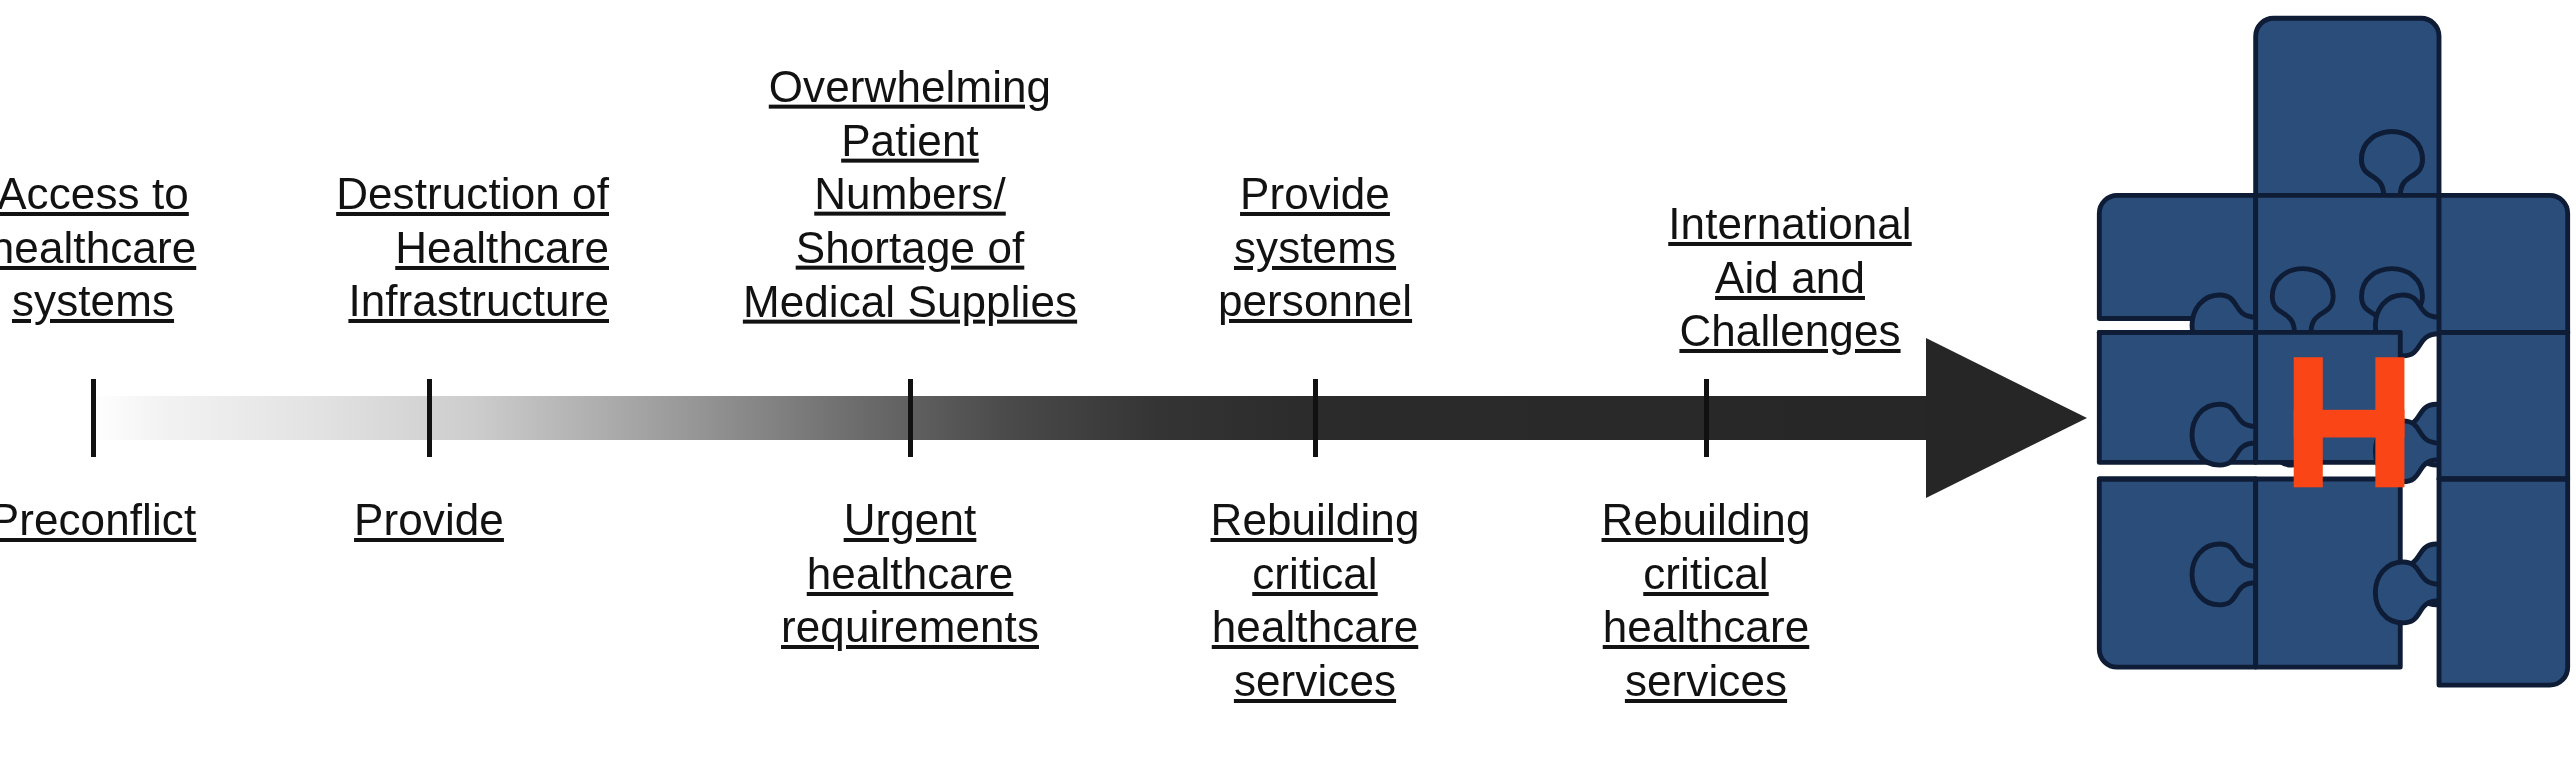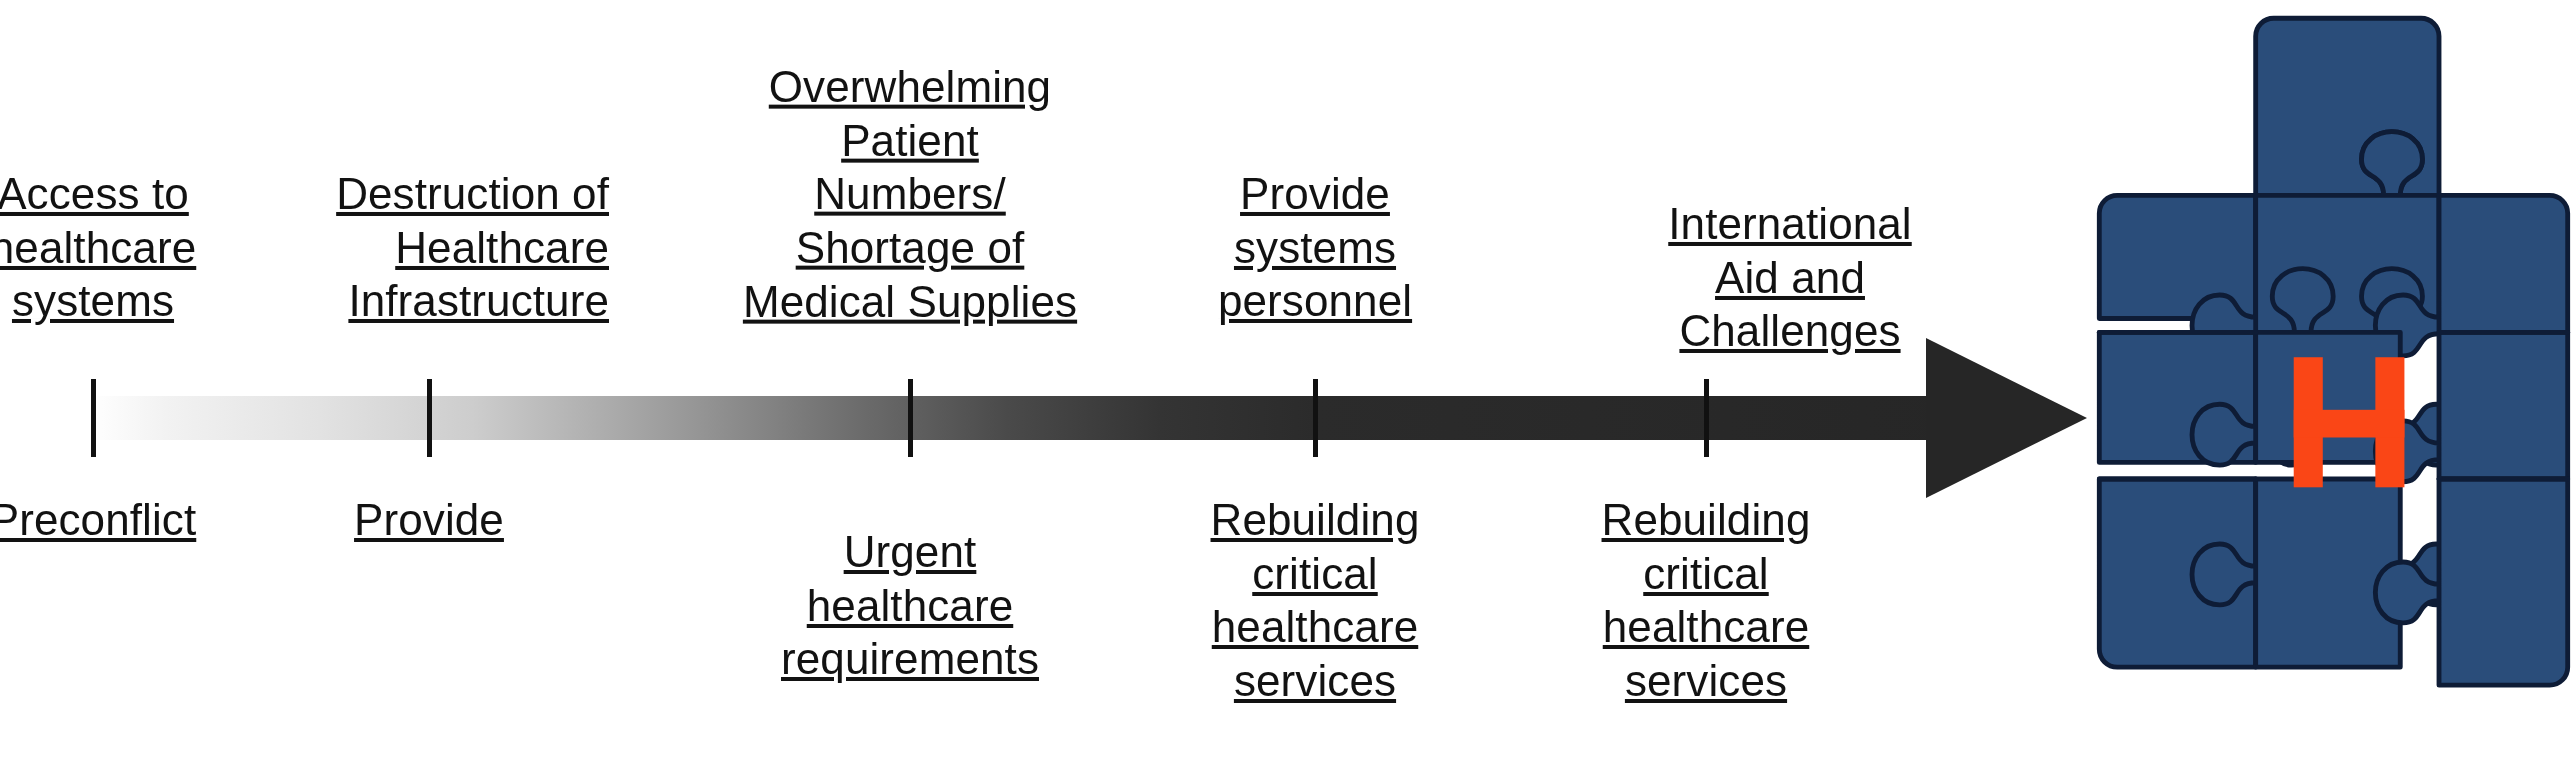--- a/index.html
+++ b/index.html
@@ -107,21 +107,21 @@
       <div class="tl-label below" style="left: -87px; width: 360px; top: 493px;">Preconflict</div>
       <div class="tl-label above" style="left: 249px; width: 360px; top: 328px; text-align: right;">Destruction of
 Healthcare
 Infrastructure</div>
       <div class="tl-label below" style="left: 249px; width: 360px; top: 493px;">Provide</div>
       <div class="tl-label above" style="left: 730px; width: 360px; top: 328px;">Overwhelming
 Patient
 Numbers/
 Shortage of
 Medical Supplies</div>
-      <div class="tl-label below" style="left: 730px; width: 360px; top: 493px; margin-top: 32px;">Urgent
+      <div class="tl-label below" style="left: 730px; width: 360px; top: 493px;">Urgent
 healthcare
 requirements</div>
       <div class="tl-label above" style="left: 1135px; width: 360px; top: 328px;">Provide
 systems
 personnel</div>
       <div class="tl-label below" style="left: 1135px; width: 360px; top: 493px;">Rebuilding
 critical
 healthcare
 services</div>
       <div class="tl-label above" style="left: 1610px; width: 360px; top: 328px; margin-top: 30px;">International

